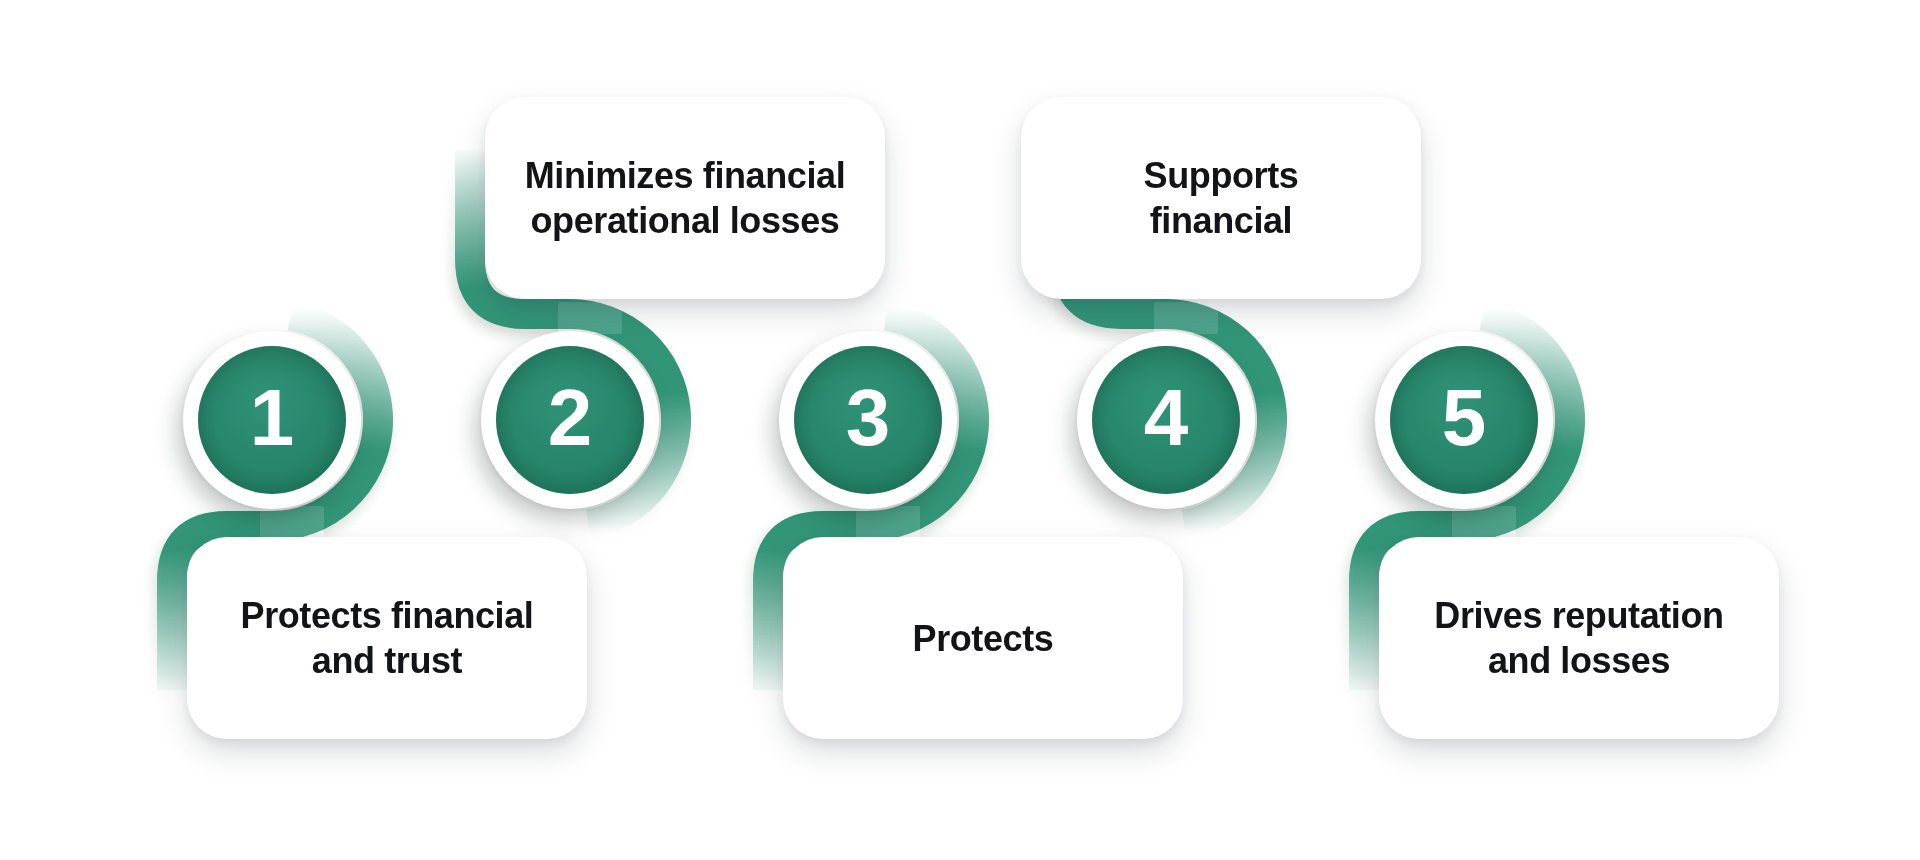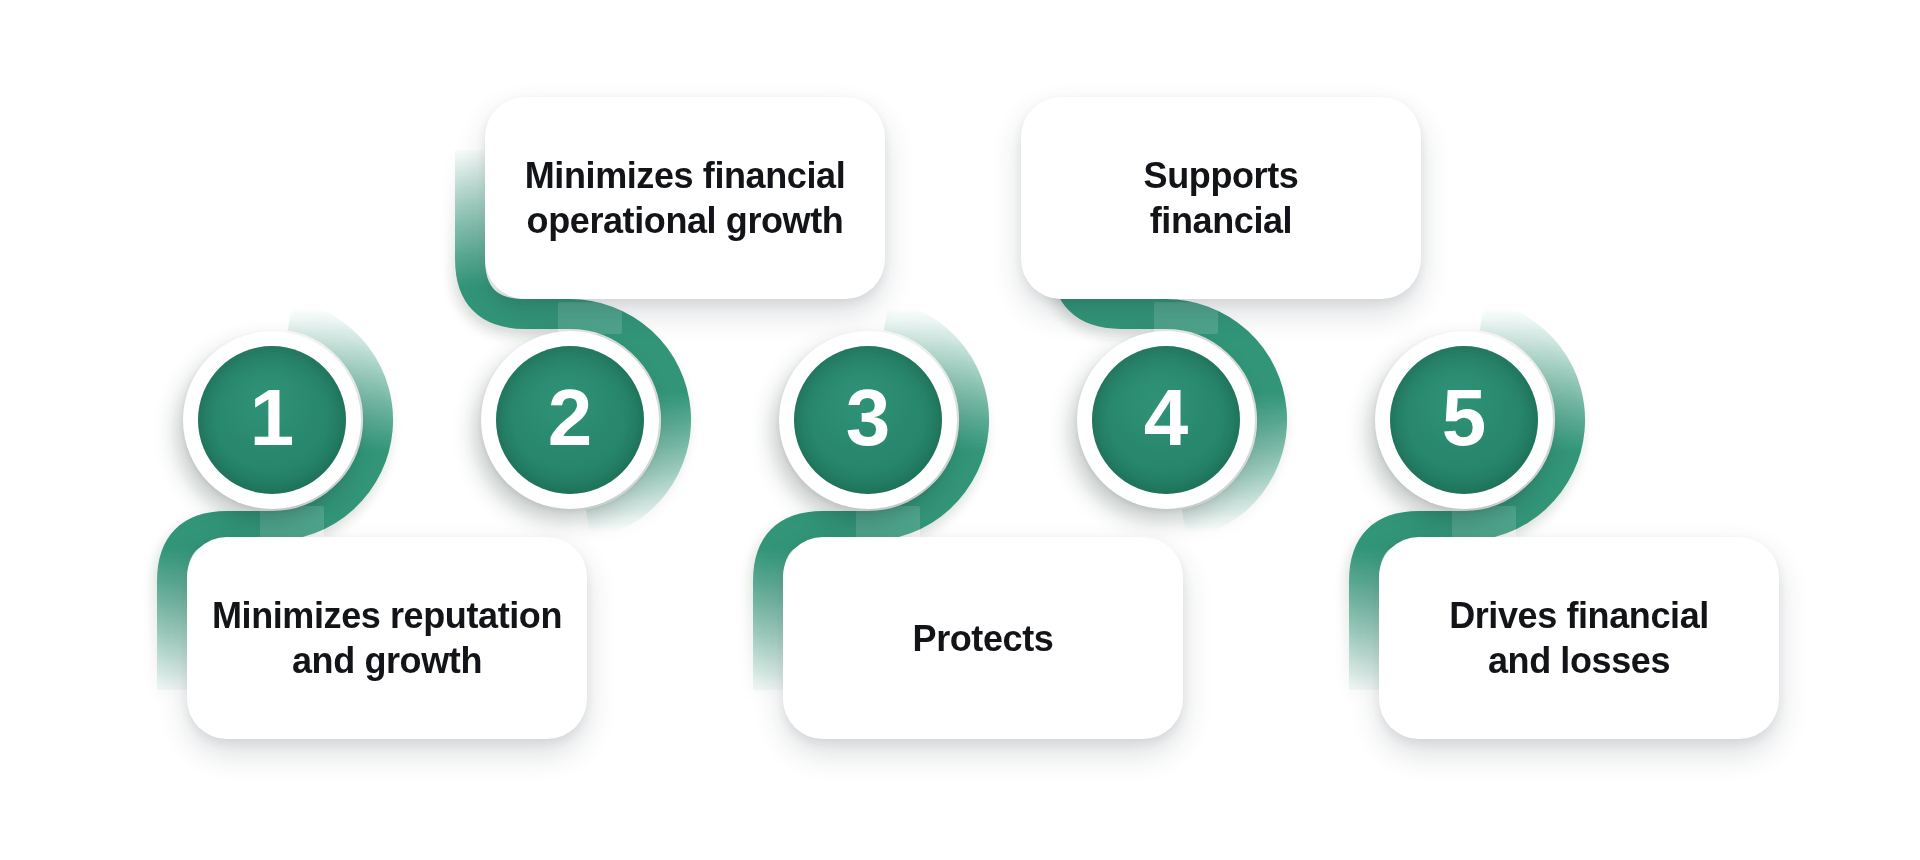--- a/index.html
+++ b/index.html
@@ -119,48 +119,48 @@
 
     <g filter="url(#swooshShadow)">
       <path d="M 1482.4 315.6 A 106 106 0 0 1 1464 526" fill="none" stroke="url(#gradArcBottom)" stroke-width="30"></path>
       <path d="M 1465 526 L 1419 526 Q 1364 526 1364 581 L 1364 690" fill="none" stroke="url(#gradTailBottom)" stroke-width="30"></path>
       <rect x="1452" y="506" width="64" height="32" rx="2" fill="#ffffff" opacity="0.15"></rect>
     </g>
   </svg>
 
   <div class="card pos-bottom" style="left:187px">
     <div class="card-text">
-      <span>Minimizes reputation</span>
-      <span>and growth</span>
+      <span>Protects financial</span>
+      <span>and trust</span>
     </div>
   </div>
 
   <div class="card pos-top" style="left:485px">
     <div class="card-text">
       <span>Minimizes financial</span>
-      <span>operational growth</span>
+      <span>operational losses</span>
     </div>
   </div>
 
   <div class="card pos-bottom" style="left:783px">
     <div class="card-text">
       <span>Protects</span>
     </div>
   </div>
 
   <div class="card pos-top" style="left:1021px">
     <div class="card-text">
       <span>Supports</span>
       <span>financial</span>
     </div>
   </div>
 
   <div class="card pos-bottom" style="left:1379px">
     <div class="card-text">
-      <span>Drives financial</span>
+      <span>Drives reputation</span>
       <span>and losses</span>
     </div>
   </div>
 
   <div class="ring" style="left:183px">
     <div class="disc">
       <span class="num">1</span>
     </div>
   </div>
 

